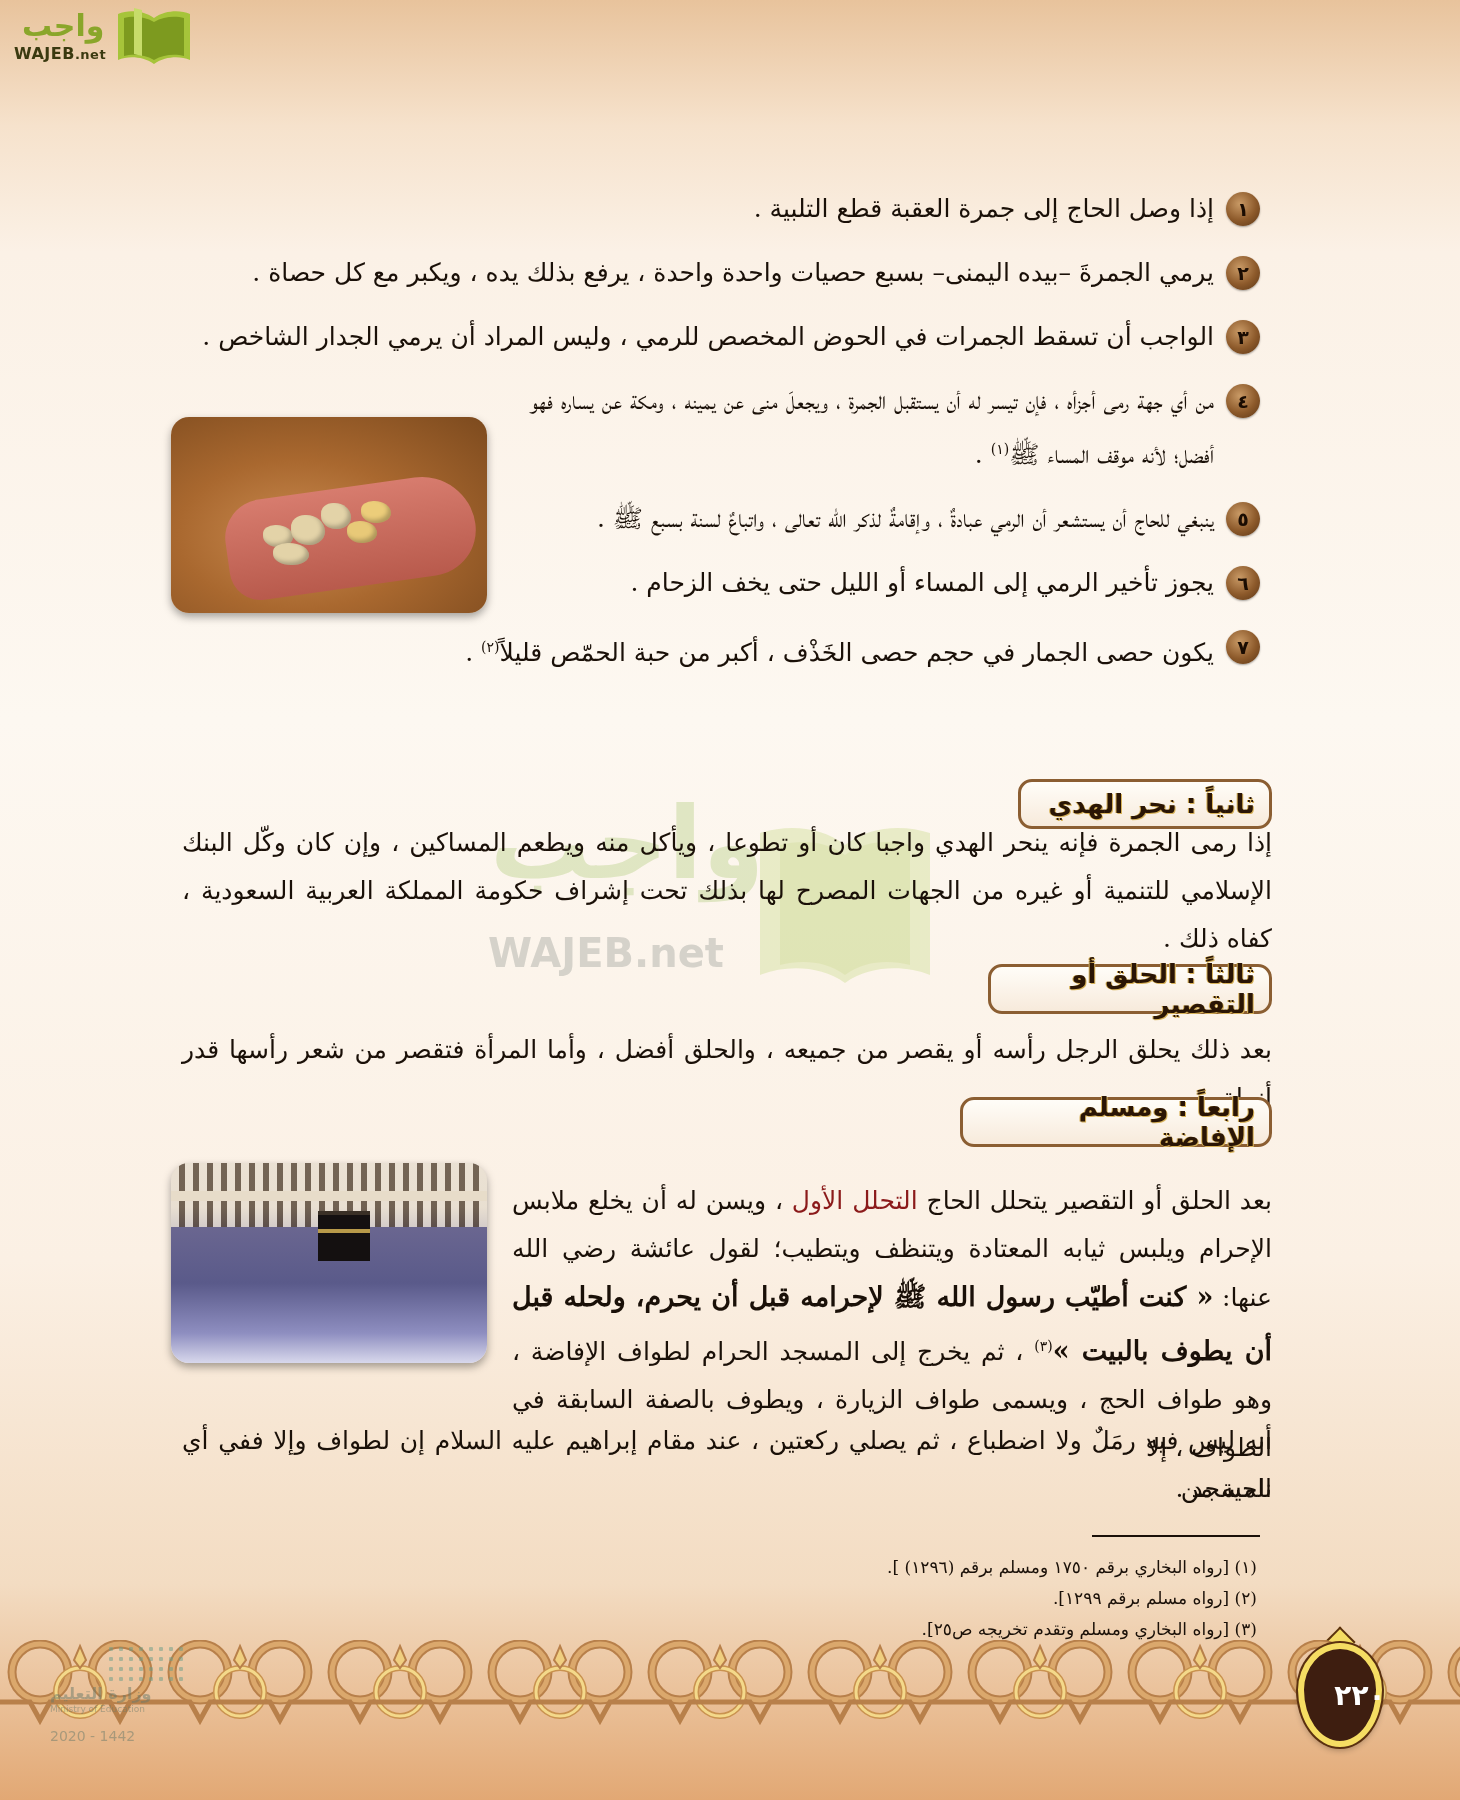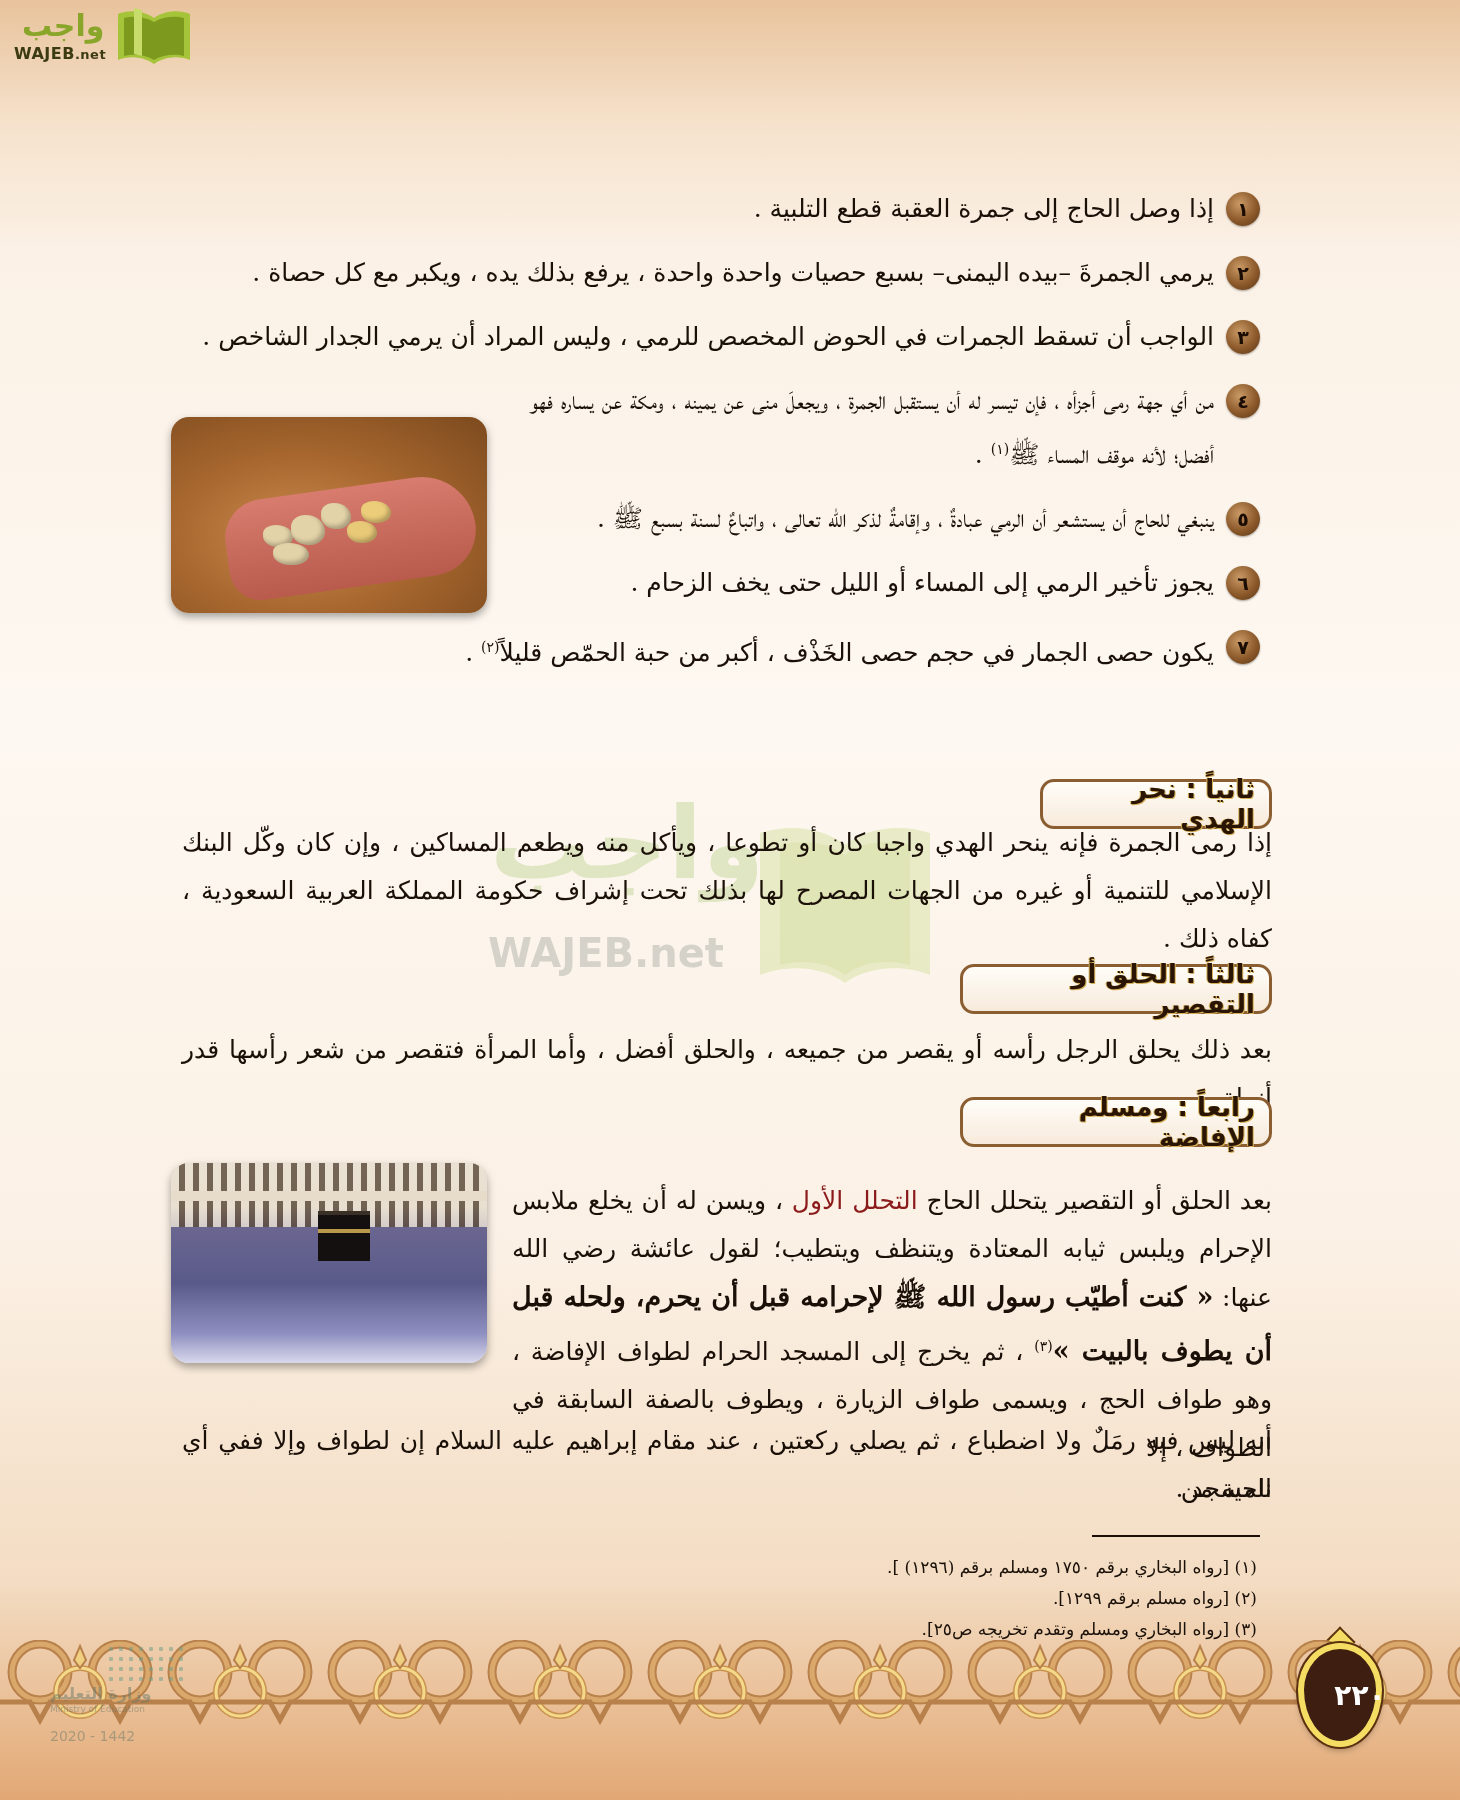--- a/index.html
+++ b/index.html
@@ -56,22 +56,22 @@
 
   
   .section-head {
     position: absolute; right: 188px; height: 50px; padding: 0 14px;
     border: 3px solid #8b5e32; border-radius: 14px;
     background: linear-gradient(to bottom, #fffdf8, #f7eadb);
     font-family: "DejaVu Sans", sans-serif; font-weight: bold; font-size: 26px; color: #2a1505;
     direction: rtl; display: flex; align-items: center;
     text-shadow: 1px 1px 0 #d7b25a, -1px 0 0 #d7b25a;
   }
-  .head-2 { top: 779px; width: 232px; }
-  .head-3 { top: 964px; width: 312px; }
+  .head-2 { top: 779px; width: 254px; }
+  .head-3 { top: 964px; width: 284px; }
   .head-4 { top: 1097px; width: 312px; }
 
   .para { position: absolute; right: 188px; direction: rtl; font-size: 25px; line-height: 48px; text-align: justify; }
   .para-2 { top: 819px; width: 1090px; text-align-last: right; }
   .para-3 { top: 1026px; width: 1090px; }
   .para-4 { top: 1177px; width: 760px; text-align-last: right; }
   .para-4b { top: 1417px; width: 1090px; text-align-last: right; }
   .para-4c { top: 1465px; width: 1090px; }
   .highlight { color: #8b1a1a; }
   .quote-bold { font-weight: bold; font-size: 27px; }

